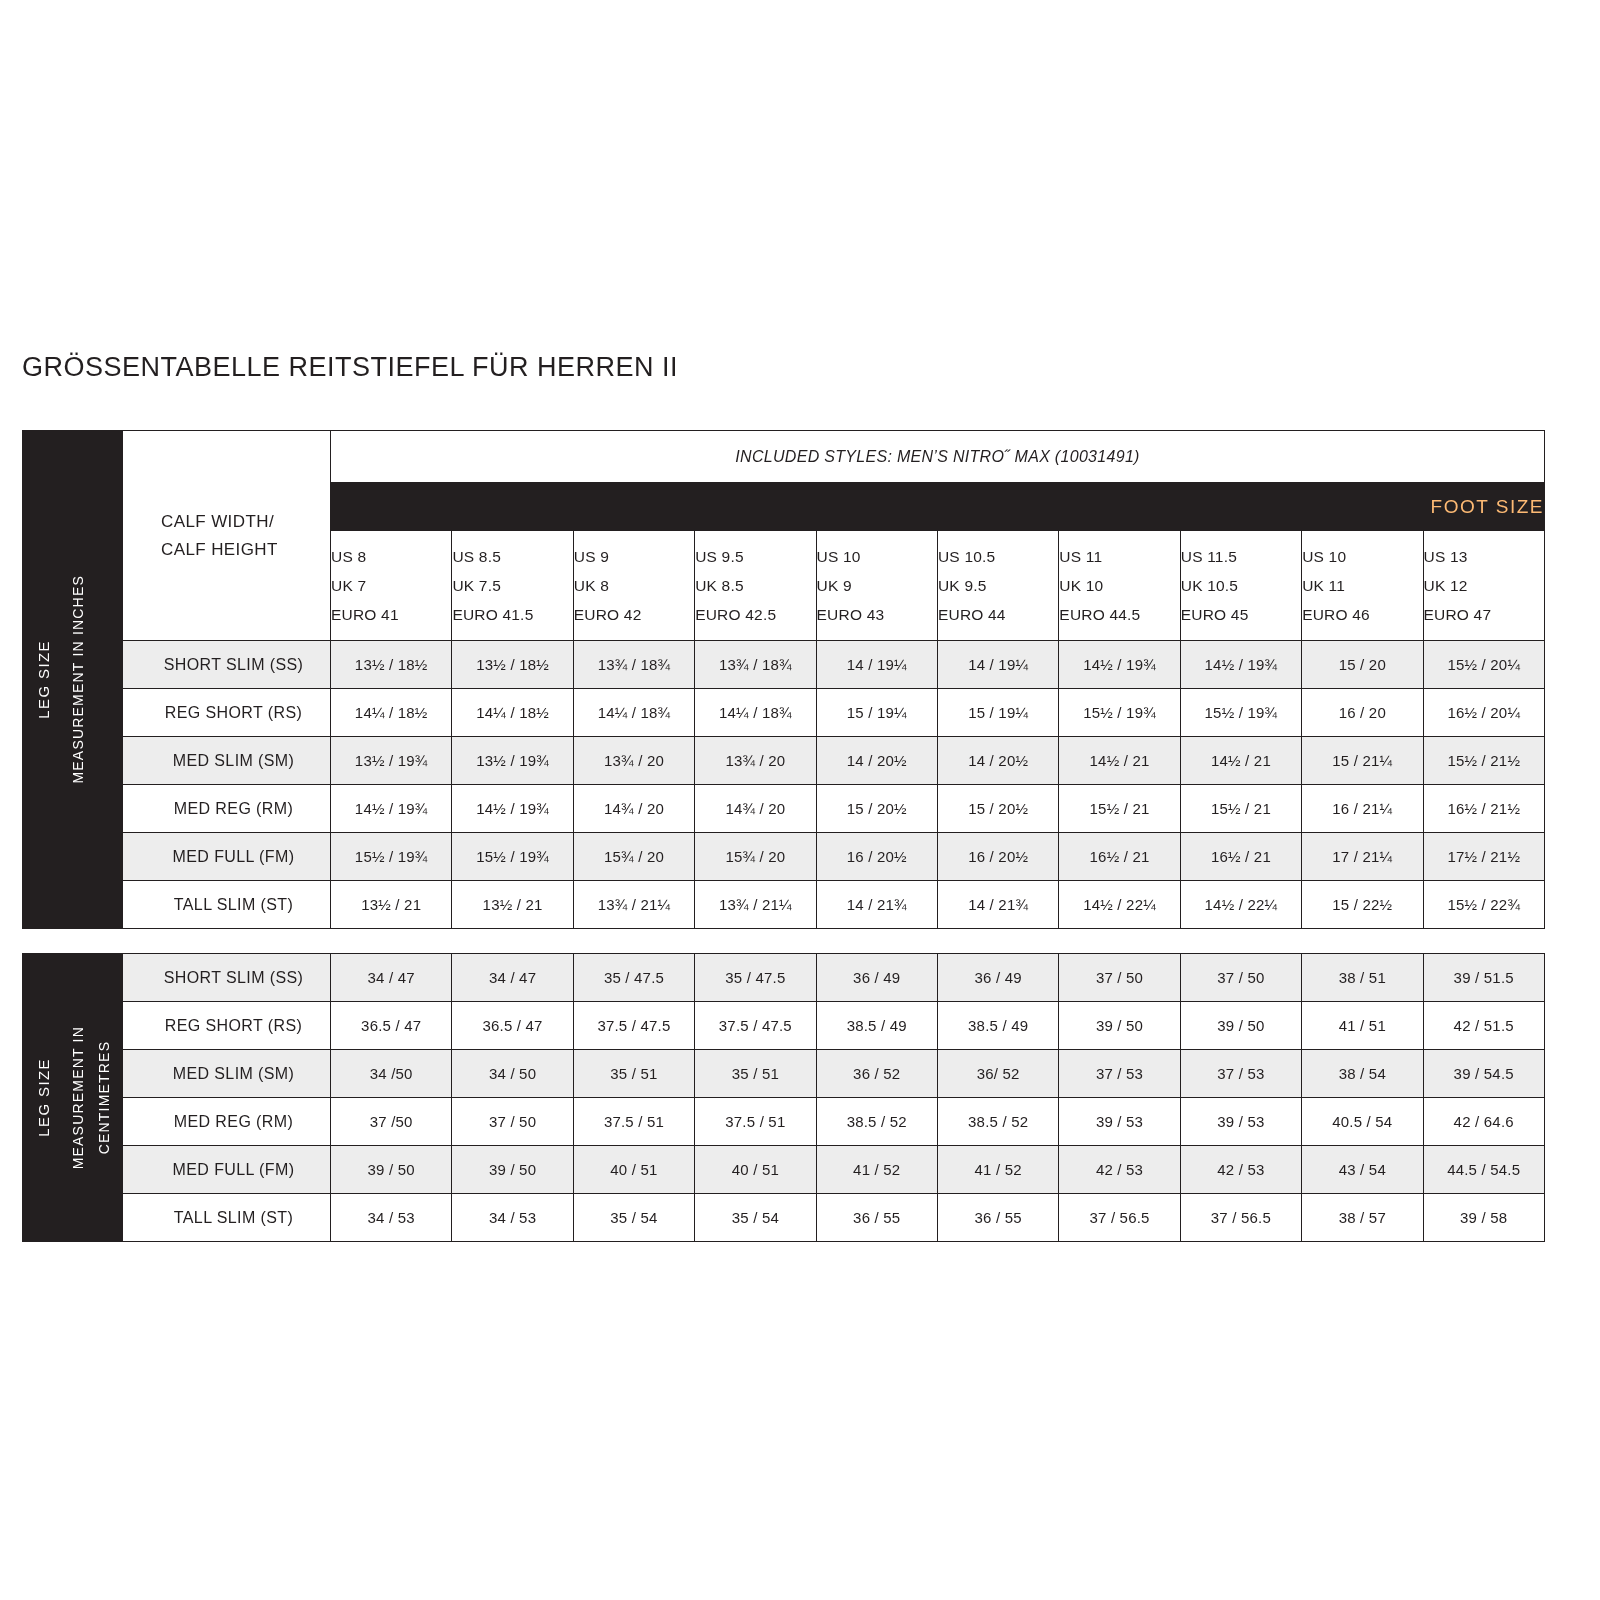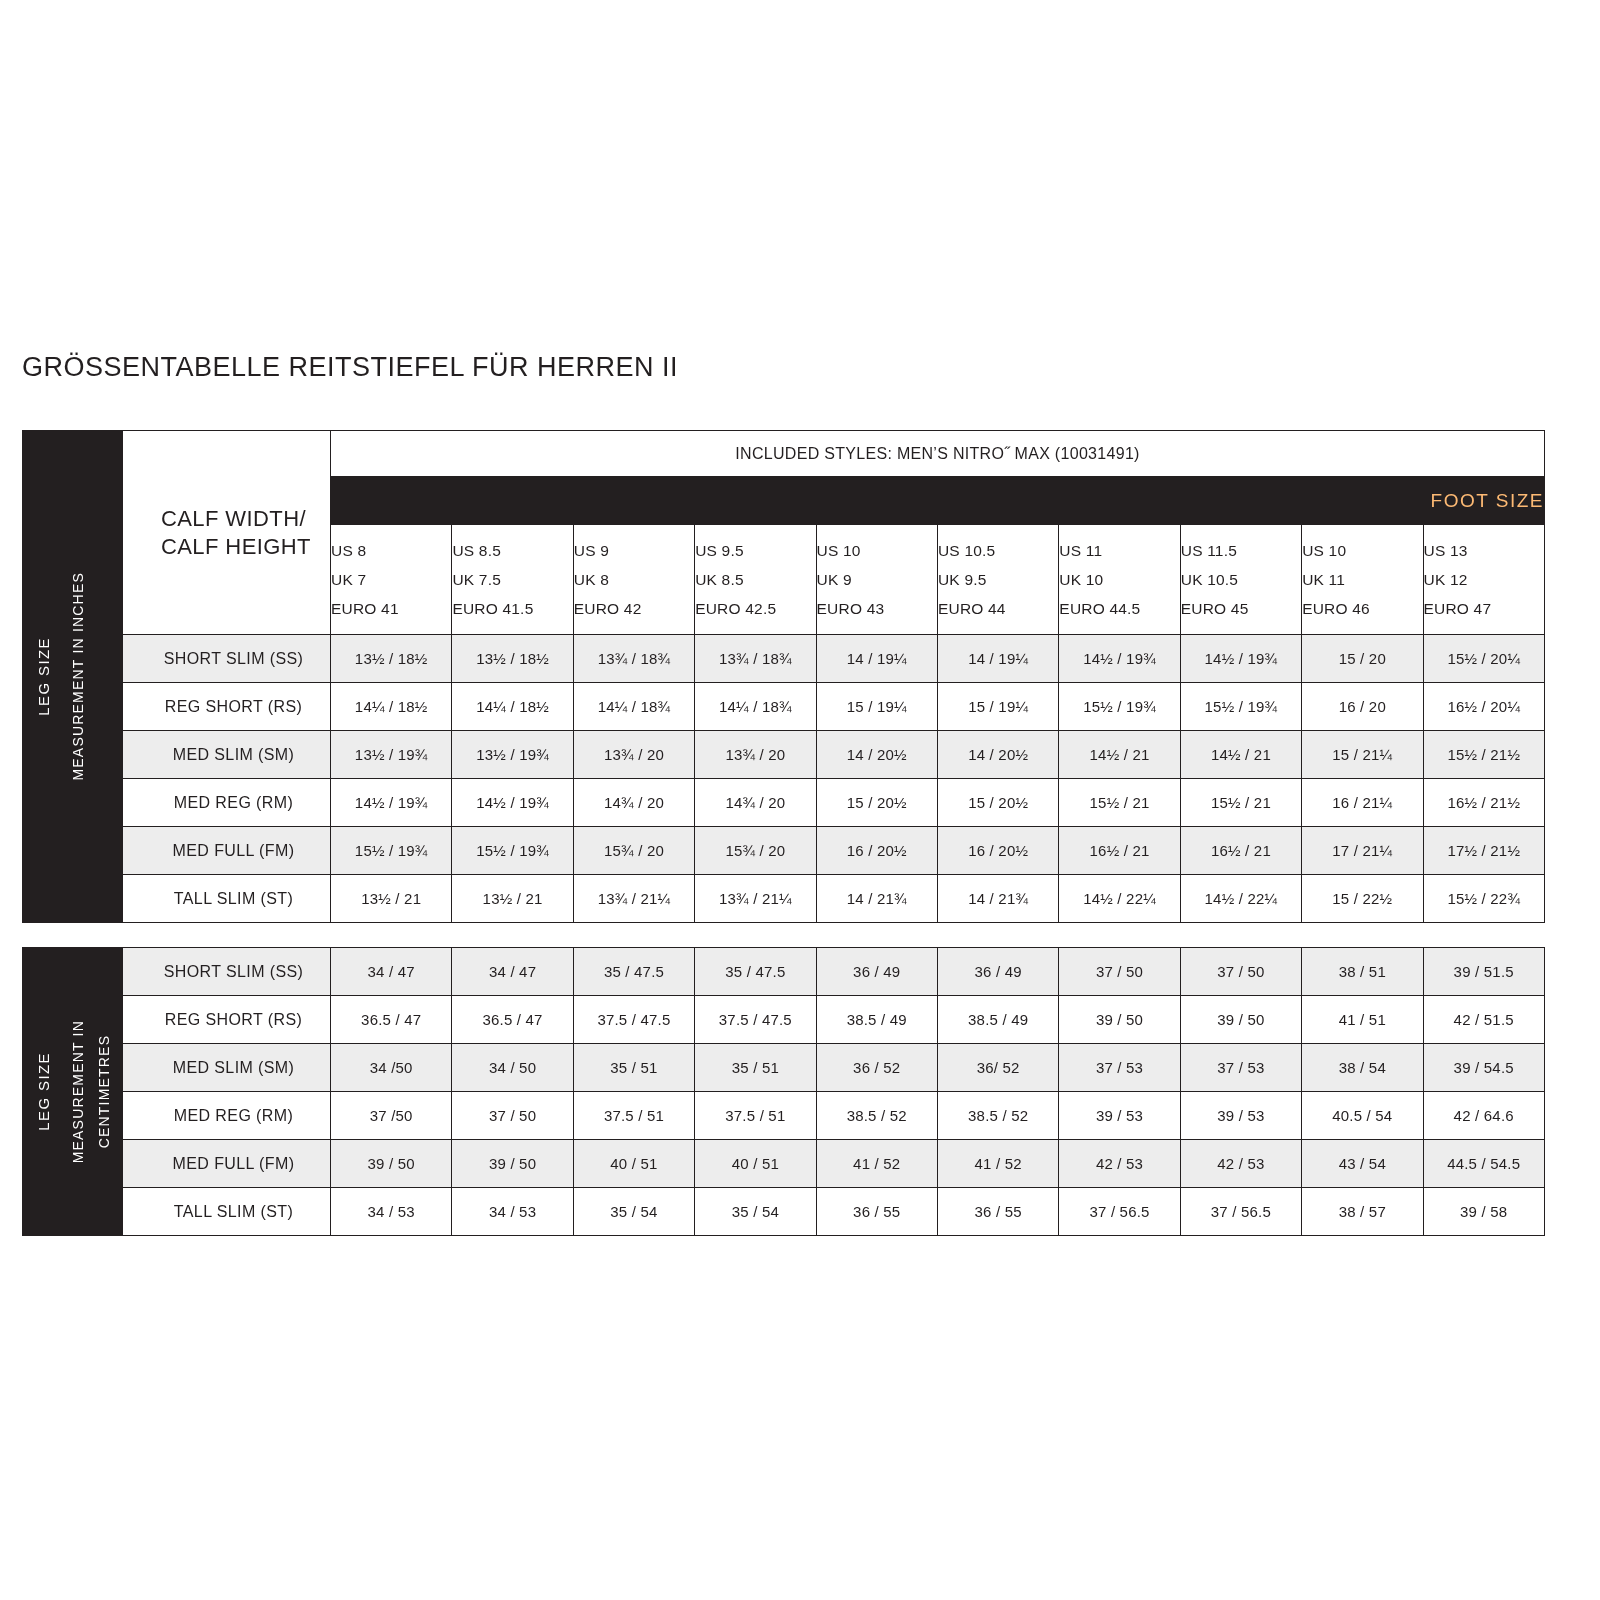--- a/index.html
+++ b/index.html
@@ -78,32 +78,33 @@
     text-align: center;
     line-height: 26px;
     white-space: pre-line;
     width: 58px;
     padding: 0;
   }
 
   .corner-calf {
     width: 208px;
     background: #ffffff;
-    font-size: 22px;
+    font-size: 17px;
     line-height: 28px;
     padding-left: 38px !important;
     letter-spacing: 0.4px;
   }
 
   .included {
     background: #ffffff;
     text-align: center;
     font-size: 16px;
     letter-spacing: 0.3px;
-    height: 46px;
+    height: 52px;
+    font-style: italic;
   }
   .footsize {
     background: #231f20;
     color: #fdba74;
     text-align: right;
     font-size: 19px;
     letter-spacing: 1.5px;
     height: 48px;
   }
   .sizehdr {

